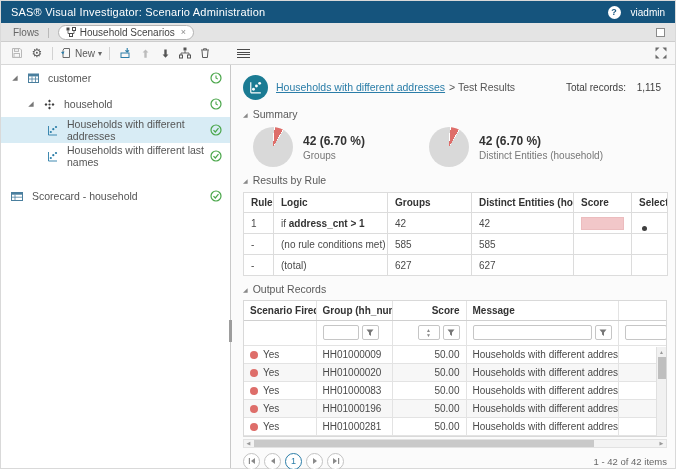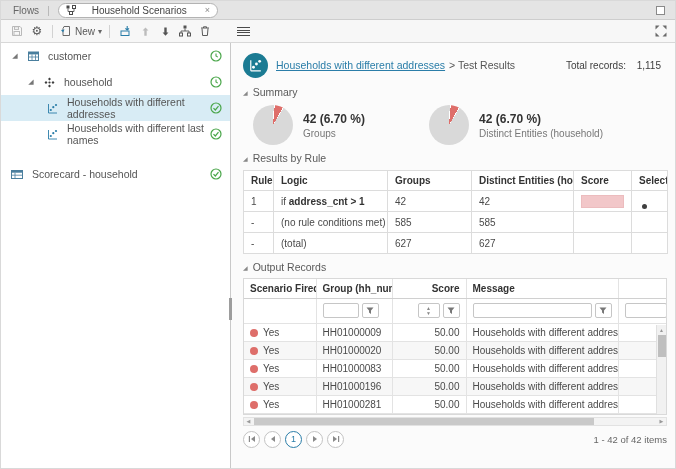--- a/index.html
+++ b/index.html
@@ -15,21 +15,21 @@
   .help-circle { width:13px; height:13px; border-radius:50%; background:#fff; color:#15547d;
     font-size:9px; font-weight:bold; display:flex; align-items:center; justify-content:center; margin-right:10px; cursor:pointer; }
   .user { font-size:10px; }
 
   
   .tabbar { height:19px; background:#e4e4e4; border-bottom:1px solid #cdcdcd; display:flex;
     align-items:center; padding:0 8px; font-size:10px; color:#666; flex:none; }
   .flows-label { margin:0 8px 0 4px; cursor:pointer; }
   .tab-div { color:#b0b0b0; margin-right:8px; }
   .tab-pill { height:15px; background:#fff; border:1px solid #b3b3b3; border-radius:9px;
-    display:flex; align-items:center; gap:16px; padding:0 7px; color:#444; cursor:pointer; }
+    display:flex; align-items:center; gap:4px; padding:0 7px; color:#444; cursor:pointer; }
   .tab-pill .x { font-size:9px; color:#8a8a8a; margin-left:2px; }
   .tabbar .spacer { flex:1; }
   .popout { width:9px; height:9px; border:1px solid #8a8a8a; background:#fff; margin-right:2px; cursor:pointer; }
 
   
   .toolbar { height:23px; background:#f7f7f7; border-bottom:1px solid #d8d8d8; display:flex;
     align-items:center; padding:0 6px; position:relative; flex:none; }
   .tbtn { height:19px; min-width:20px; display:flex; align-items:center; justify-content:center;
     gap:3px; cursor:pointer; color:#5a5a5a; font-size:10px; padding:0 2px; }
   .tbtn.disabled { color:#b9b9b9; cursor:default; }
@@ -130,20 +130,26 @@
   .pg.cur { border-color:#2a7da8; color:#2a7da8; font-size:9px; }
   .pager .info { margin-left:auto; color:#666; font-size:9.5px; }
 
   svg { display:block; }
 </style>
 </head>
 <body>
 
 <div class="app">
 
+  <div class="topbar">
+    <span class="title">SAS® Visual Investigator: Scenario Administration</span>
+    <span class="spacer"></span>
+    <span class="help-circle">?</span>
+    <span class="user">viadmin</span>
+  </div>
 
   <div class="tabbar">
     <span class="flows-label">Flows</span>
     <span class="tab-div">|</span>
     <span class="tab-pill">
       <span>
         <svg width="10" height="10" viewBox="0 0 10 10">
             <rect x="0.5" y="0.5" width="3" height="3" fill="#4a4a4a"></rect>
             <rect x="6.5" y="0.5" width="3" height="3" fill="none" stroke="#4a4a4a"></rect>
             <rect x="3.5" y="6.5" width="3" height="3" fill="none" stroke="#4a4a4a"></rect>

